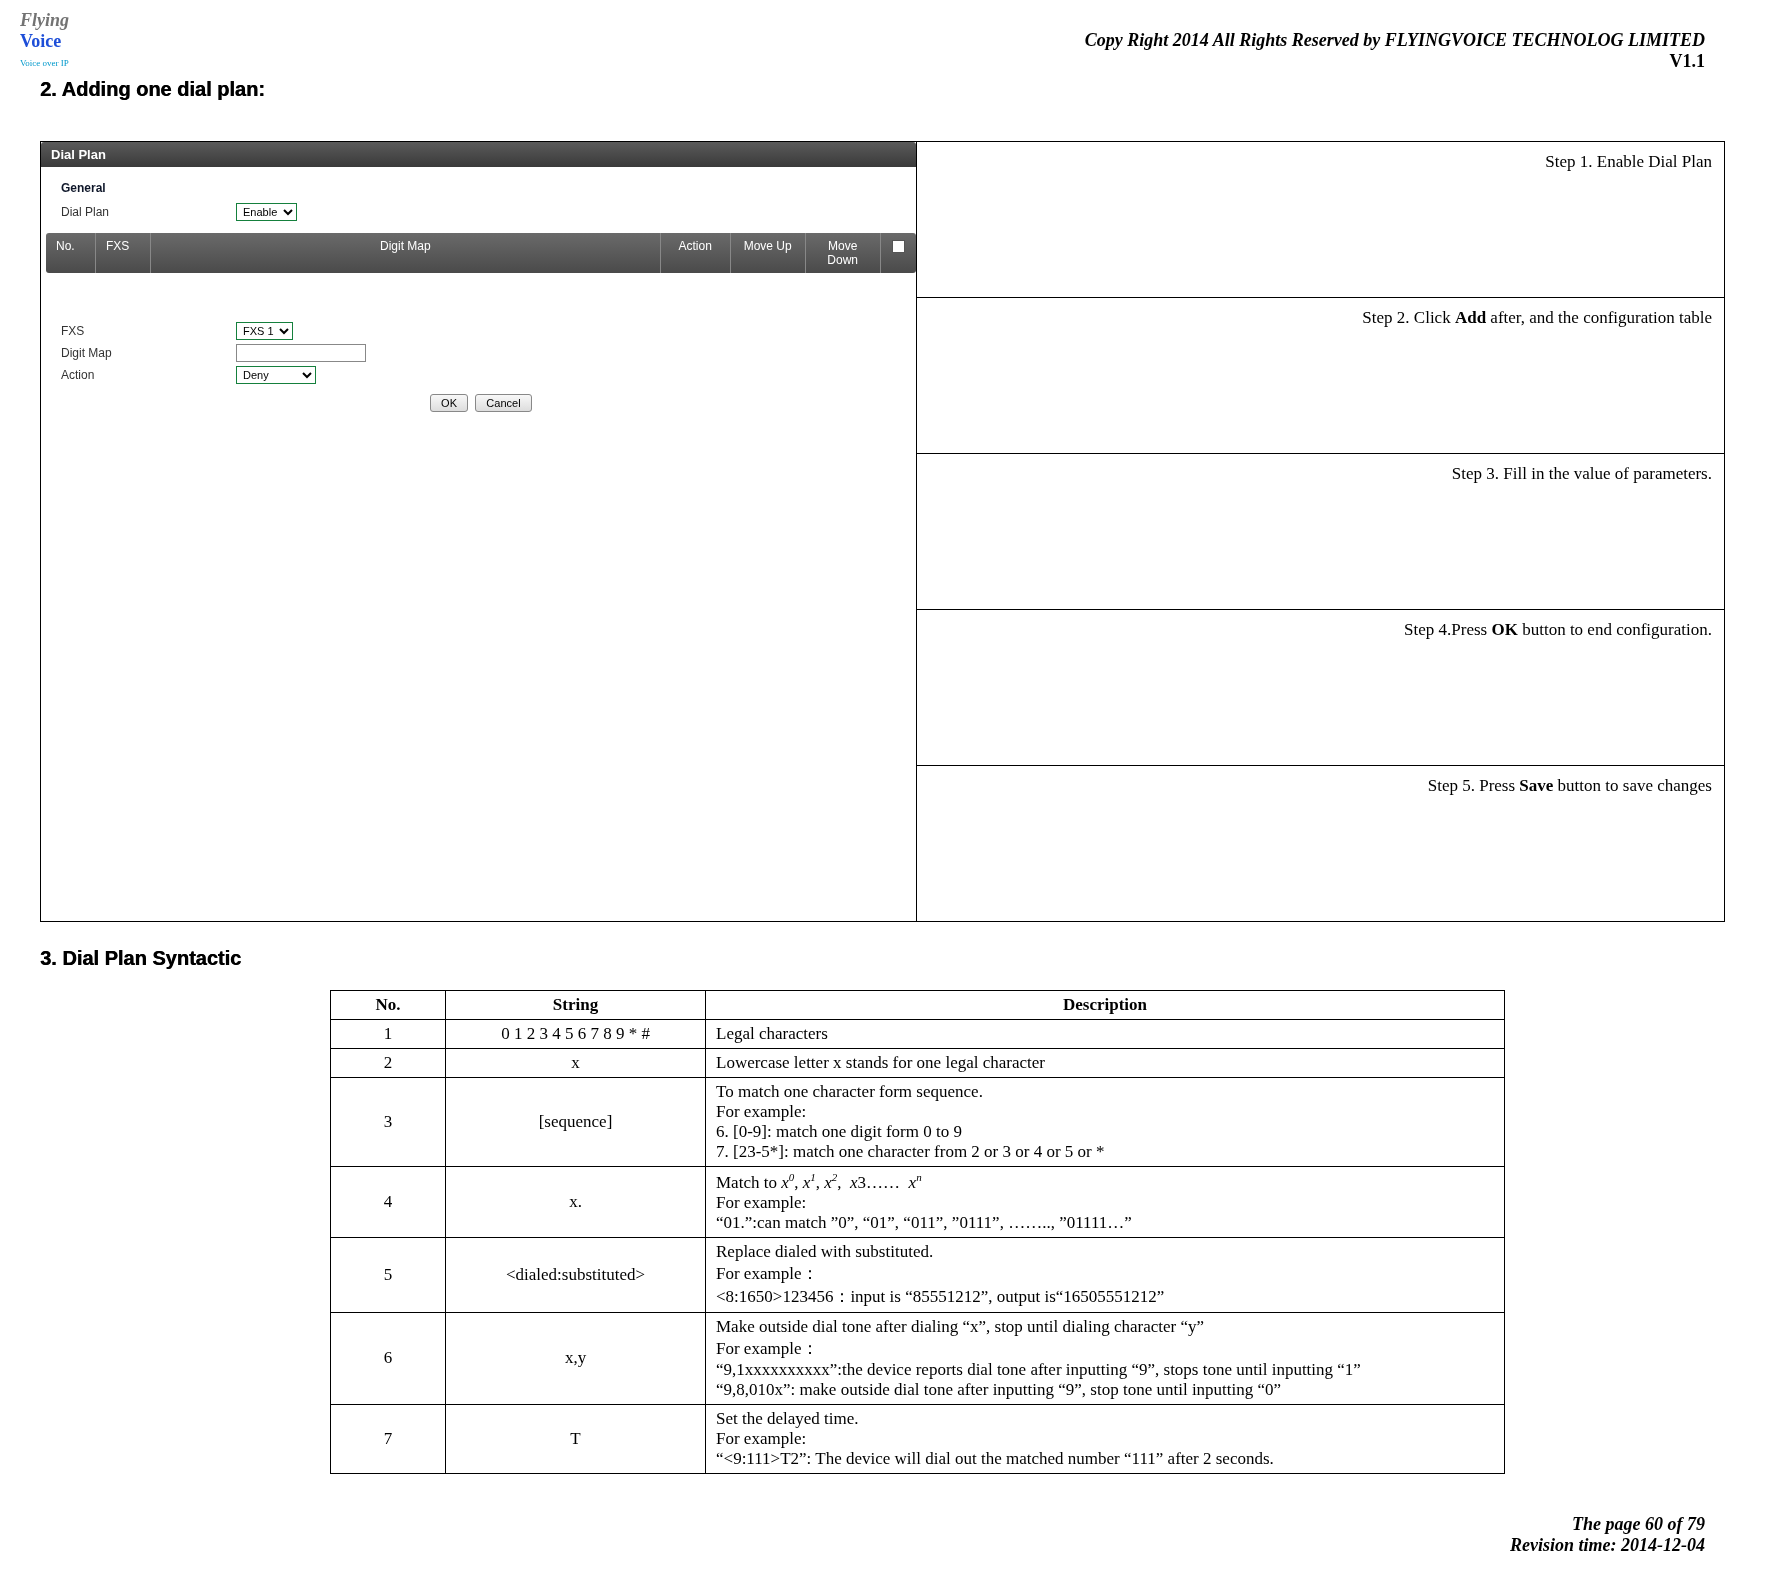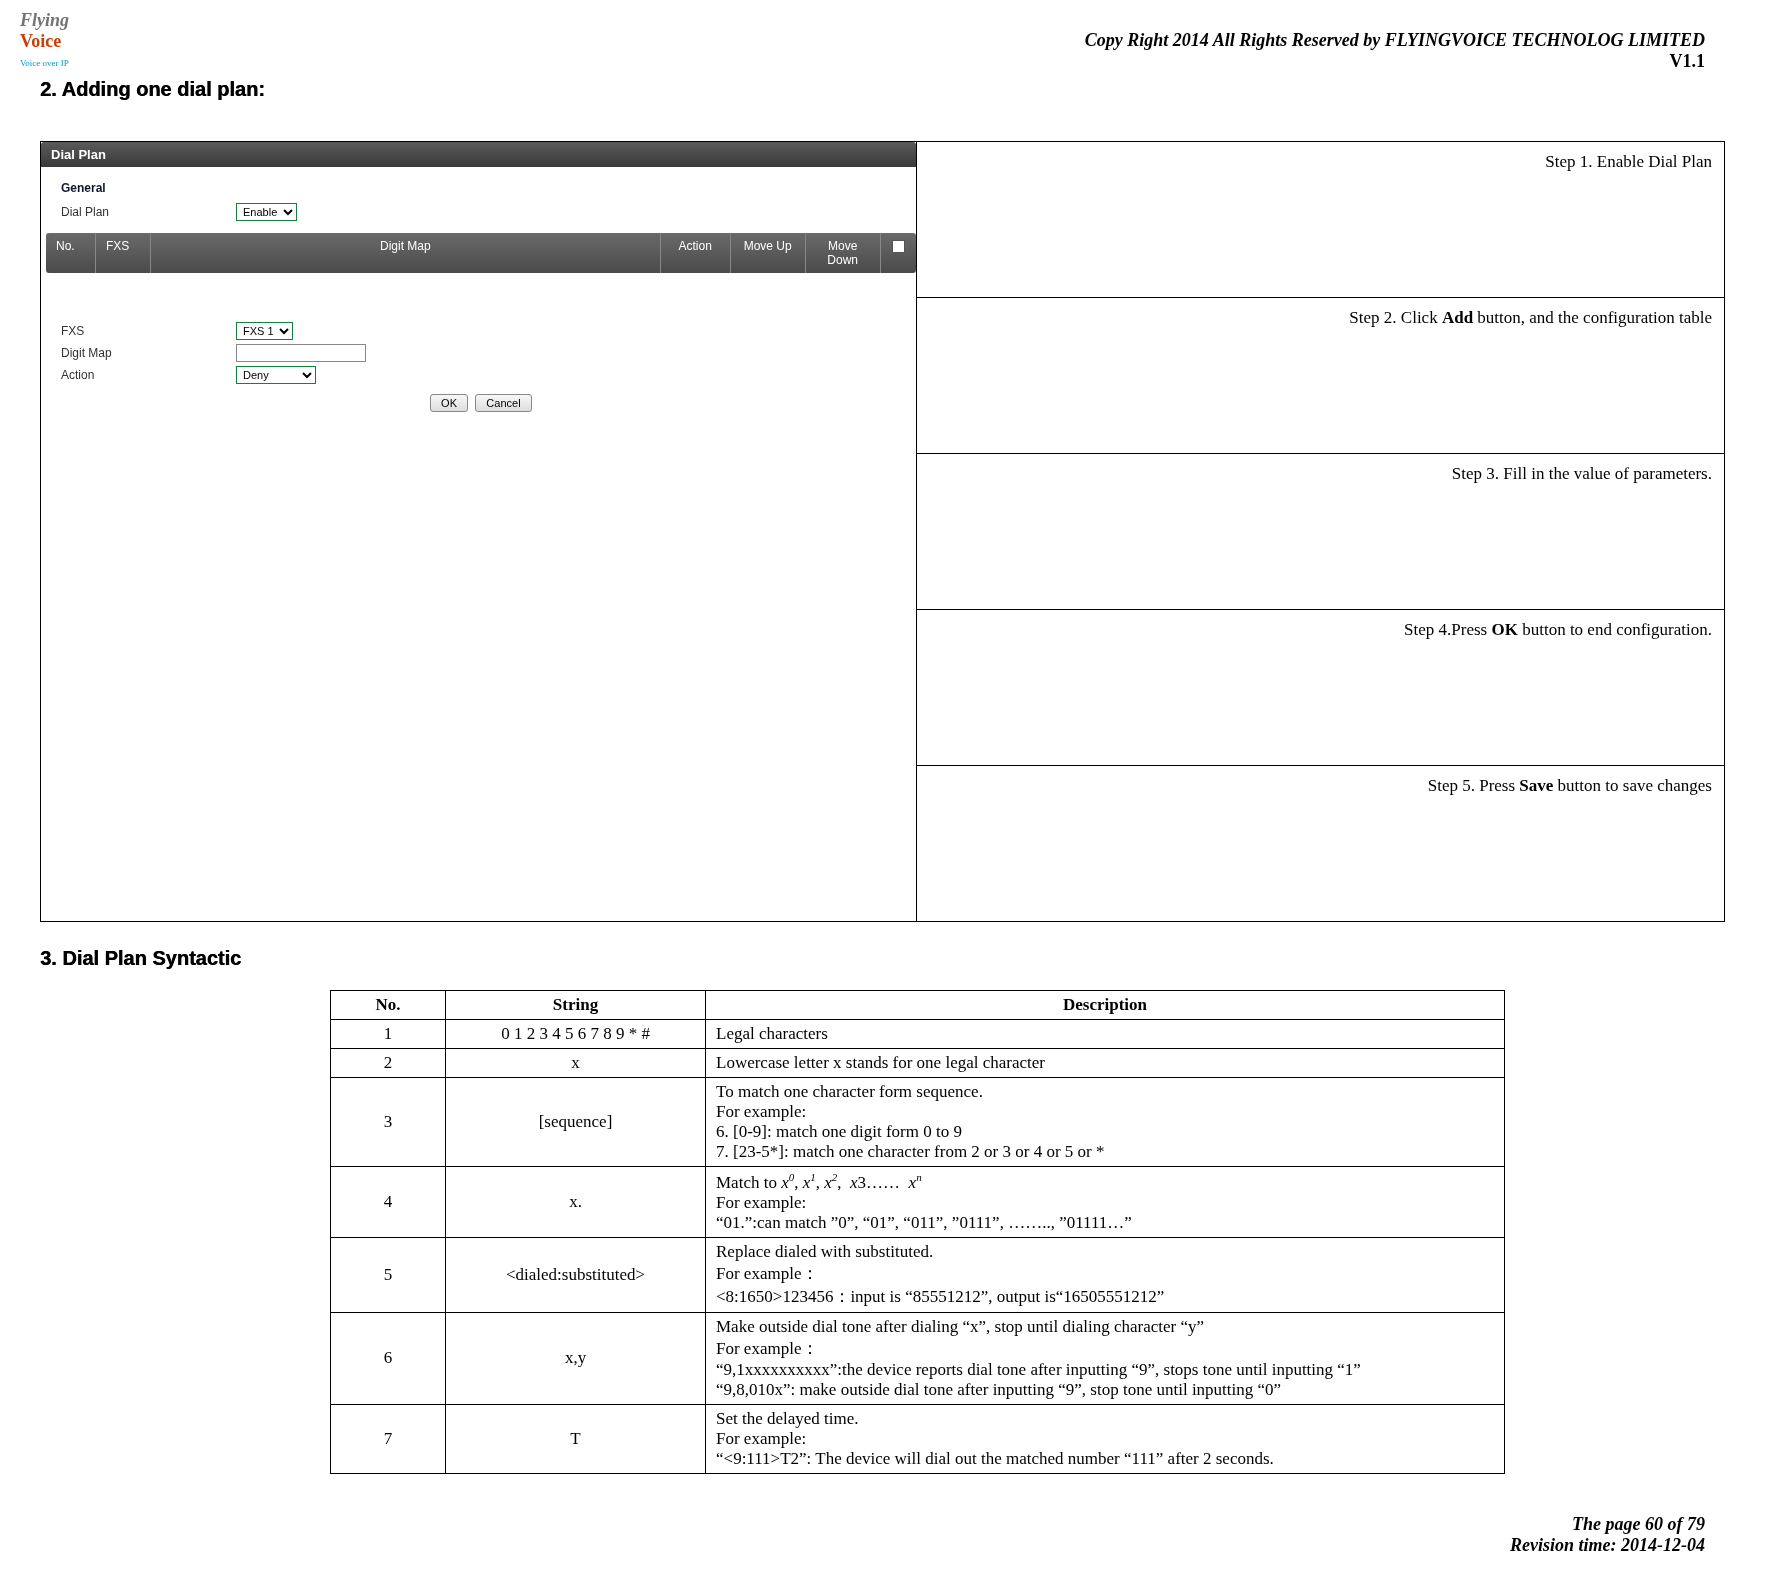--- a/index.html
+++ b/index.html
@@ -13,21 +13,21 @@
       position: relative;
     }
     .logo {
       position: absolute;
       top: 10px;
       left: 20px;
       width: 100px;
       height: 55px;
     }
     .logo-text1 { font-size: 18px; font-weight: bold; font-style: italic; color: #737373; }
-    .logo-text2 { font-size: 18px; font-weight: bold; color: #c2410c; }
+    .logo-text2 { font-size: 18px; font-weight: bold; color: #1d4ed8; }
     .logo-sub { font-size: 9px; color: #0099cc; }
     .header-right {
       text-align: right;
       margin-top: 10px;
       margin-right: 20px;
     }
     .copyright { font-weight: bold; font-style: italic; font-size: 18px; }
     .version { font-weight: bold; font-size: 18px; }
     .section-heading {
       font-family: Arial, sans-serif;
@@ -205,21 +205,21 @@
           </div>
         </div>
       </div>
     </td>
     <td class="steps-cell">
       <div class="step-row">Step 1. Enable Dial Plan</div>
     </td>
   </tr>
   <tr>
         <td class="steps-cell">
-          <div class="step-row"><span>Step 2. Click </span><b>Add</b><span> button, and the configuration table</span></div>
+          <div class="step-row"><span>Step 2. Click </span><b>Add</b><span> after, and the configuration table</span></div>
         </td>
       </tr>
   <tr>
         <td class="steps-cell">
           <div class="step-row">Step 3. Fill in the value of parameters.</div>
         </td>
       </tr>
   <tr>
         <td class="steps-cell">
           <div class="step-row"><span>Step 4.Press </span><b>OK</b><span> button to end configuration.</span></div>

